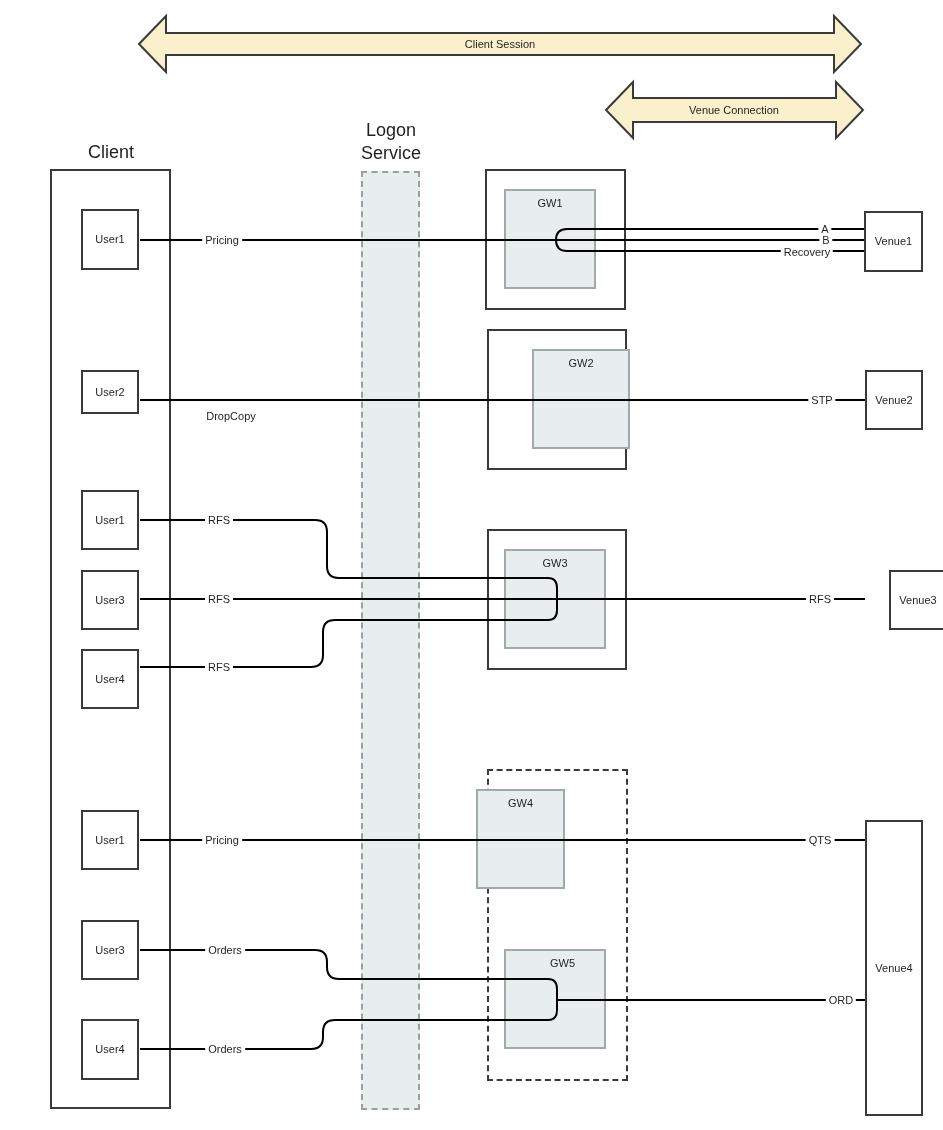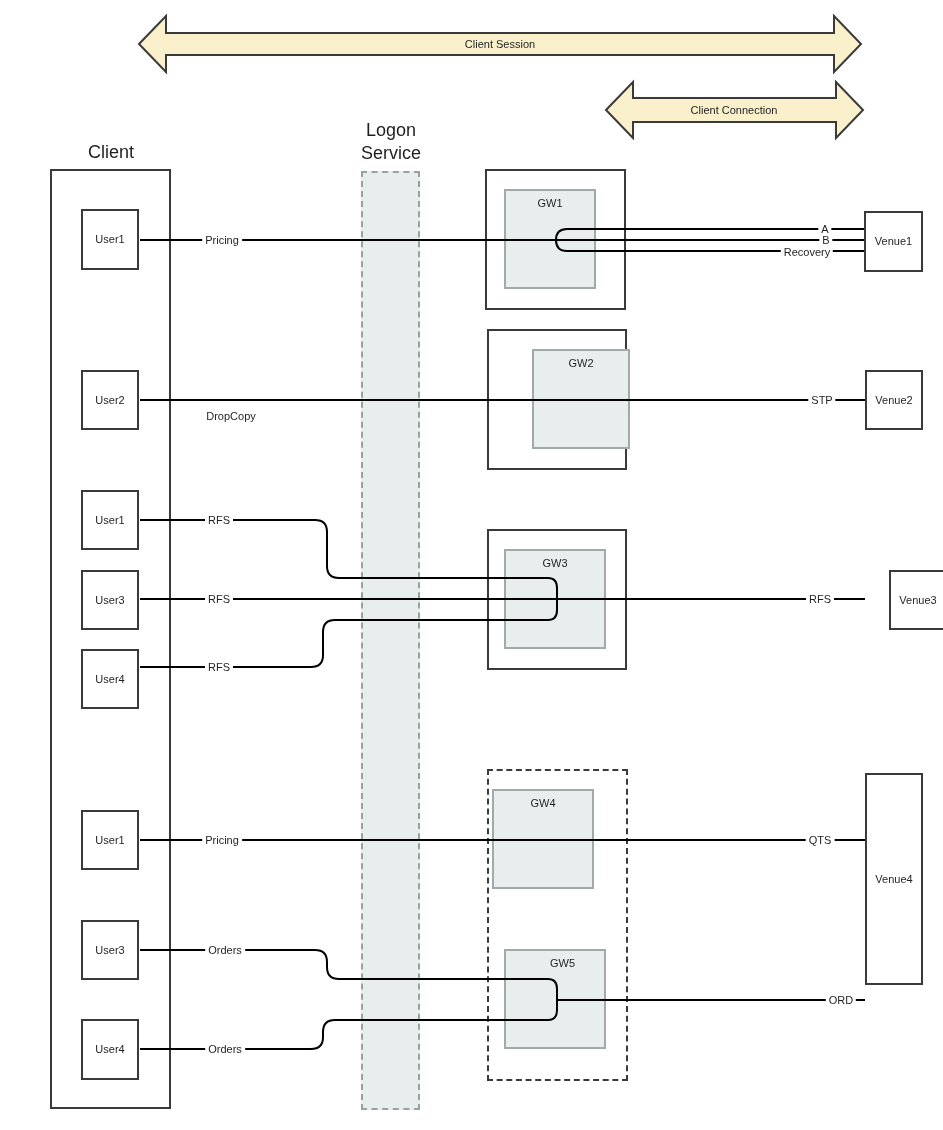--- a/index.html
+++ b/index.html
@@ -45,21 +45,21 @@
 
 <div id="canvas">
 
   <div class="band" style="left:361px;top:171px;width:59px;height:939px;"></div>
 
   <div class="box" style="left:50px;top:169px;width:121px;height:940px;"></div>
 
   <div class="box cell" style="left:81px;top:209px;width:58px;height:61px;">
       <span>User1</span>
     </div>
-  <div class="box cell" style="left:81px;top:370px;width:58px;height:60px;">
+  <div class="box cell" style="left:81px;top:370px;width:58px;height:44px;">
       <span>User2</span>
     </div>
   <div class="box cell" style="left:81px;top:490px;width:58px;height:60px;">
       <span>User1</span>
     </div>
   <div class="box cell" style="left:81px;top:570px;width:58px;height:60px;">
       <span>User3</span>
     </div>
   <div class="box cell" style="left:81px;top:649px;width:58px;height:60px;">
       <span>User4</span>
@@ -76,33 +76,33 @@
 
   <div class="box" style="left:485px;top:169px;width:141px;height:141px;"></div>
   <div class="box" style="left:487px;top:329px;width:140px;height:141px;"></div>
   <div class="box" style="left:487px;top:529px;width:140px;height:141px;"></div>
 
   <div class="box dashedbox" style="left:487px;top:769px;width:141px;height:312px;"></div>
 
   <div class="inner" style="left:504px;top:189px;width:92px;height:100px;"><span>GW1</span></div>
   <div class="inner" style="left:532px;top:349px;width:98px;height:100px;"><span>GW2</span></div>
   <div class="inner" style="left:504px;top:549px;width:102px;height:100px;"><span>GW3</span></div>
-  <div class="inner" style="left:492px;top:789px;width:102px;height:100px;"><span>GW4</span></div>
+  <div class="inner" style="left:476px;top:789px;width:89px;height:100px;"><span>GW4</span></div>
   <div class="inner" style="left:504px;top:949px;width:102px;height:100px;padding-left:15px;"><span>GW5</span></div>
 
   <div class="box cell" style="left:864px;top:195px;width:59px;height:61px;margin-top:16px;">
       <span>Venue1</span>
     </div>
   <div class="box cell" style="left:865px;top:370px;width:58px;height:60px;">
       <span>Venue2</span>
     </div>
   <div class="box cell" style="left:865px;top:570px;width:58px;height:60px;margin-left:24px;">
       <span>Venue3</span>
     </div>
-  <div class="box cell" style="left:865px;top:773px;width:58px;height:212px;text-align:right;">
+  <div class="box cell" style="left:865px;top:820px;width:58px;height:296px;text-align:right;">
       <span>Venue4</span>
     </div>
 
   <svg class="overlay" width="943" height="1130" viewBox="0 0 943 1130">
 
     <polygon points="139,44 166,16 166,33 834,33 834,16 861,44 834,72 834,55 166,55 166,72" fill="#faf0cb" stroke="#3a3a3a" stroke-width="2"></polygon>
     <polygon points="606,110 633,82 633,98 836,98 836,82 863,110 836,138 836,122 633,122 633,138" fill="#faf0cb" stroke="#3a3a3a" stroke-width="2"></polygon>
 
     <g fill="none" stroke="#000000" stroke-width="2">
 
@@ -120,21 +120,21 @@
       <path d="M140 840 H865"></path>
 
       <path d="M140 950 H315 Q327 950 327 962 V967 Q327 979 339 979 H548"></path>
       <path d="M140 1049 H311 Q323 1049 323 1037 V1032 Q323 1020 335 1020 H548"></path>
       <path d="M548 979 Q557 979 557 989 V1010 Q557 1020 548 1020"></path>
       <path d="M557 1000 H865"></path>
     </g>
   </svg>
 
   <div class="arrowlabel" style="left:500px;top:44px;">Client Session</div>
-  <div class="arrowlabel" style="left:734px;top:110px;">Client Connection</div>
+  <div class="arrowlabel" style="left:734px;top:110px;">Venue Connection</div>
 
   <div class="title" style="left:111px;top:141px;">Client</div>
   <div class="title" style="left:391px;top:119px;">
     <span style="display:block">Logon</span>
     <span style="display:block">Service</span>
   </div>
 
   <div class="linelabel" style="left:222px;top:240px;">Pricing</div>
   <div class="linelabel" style="left:231px;top:416px;text-align:center;">DropCopy</div>
   <div class="linelabel" style="left:219px;top:520px;">RFS</div>

